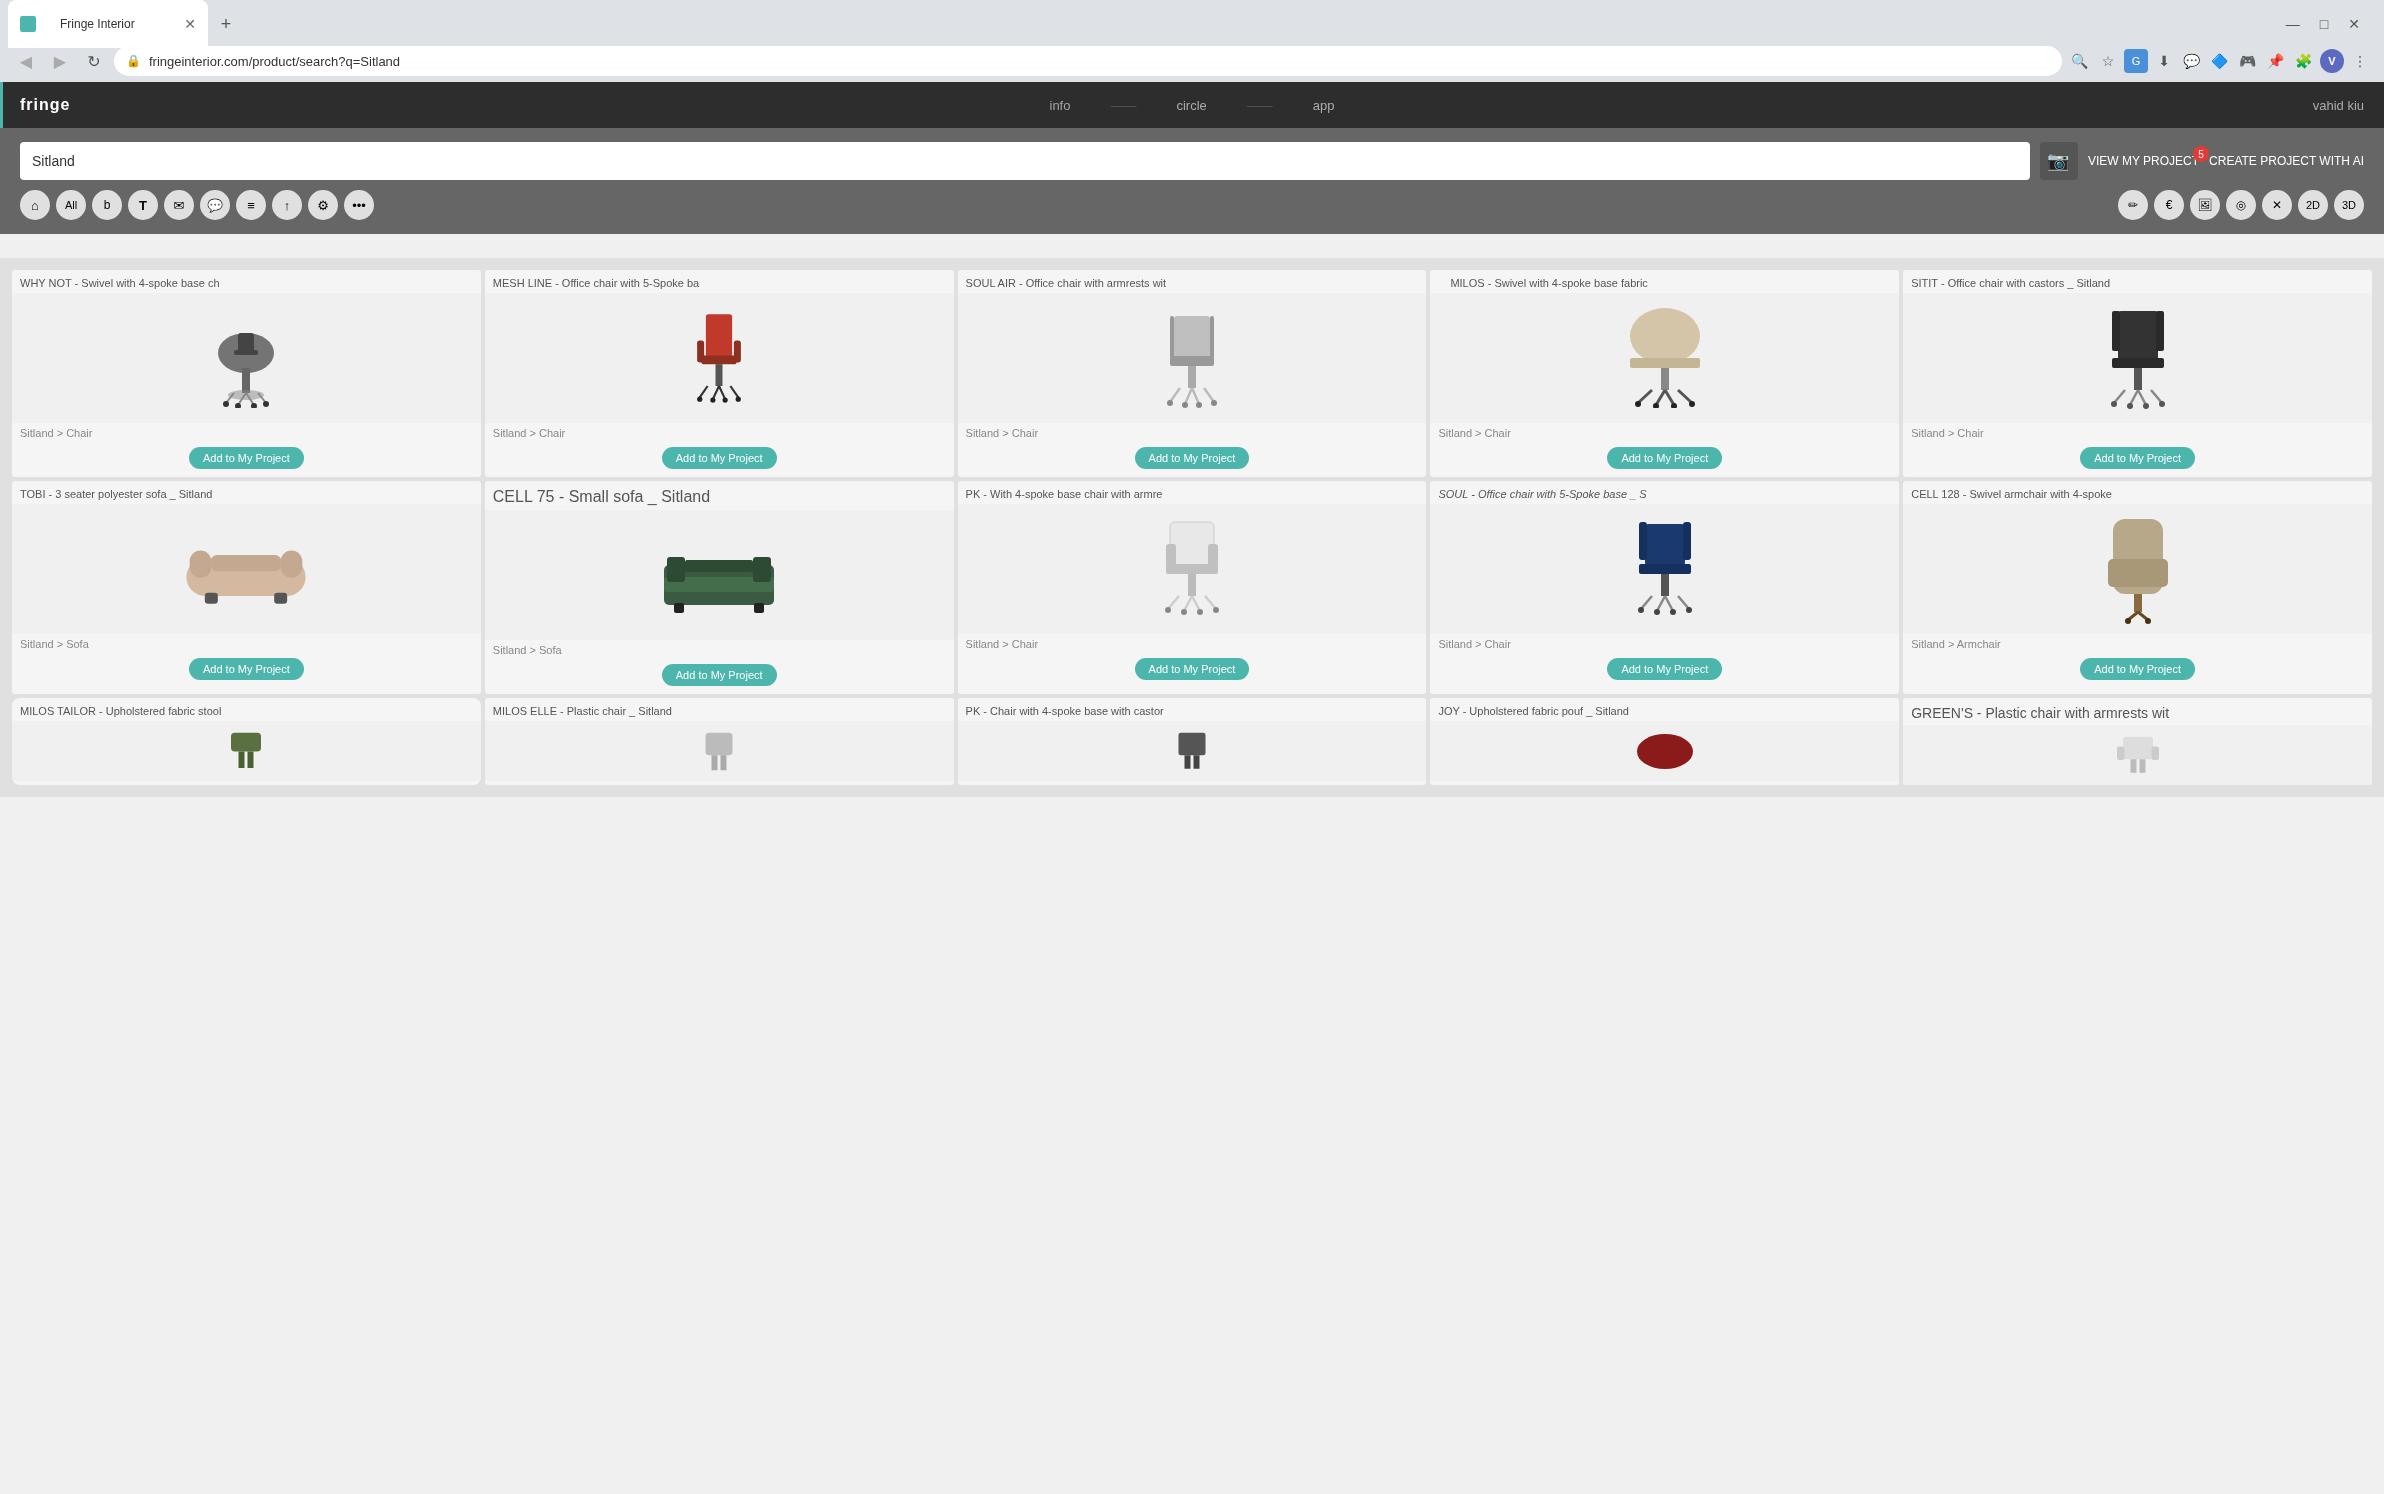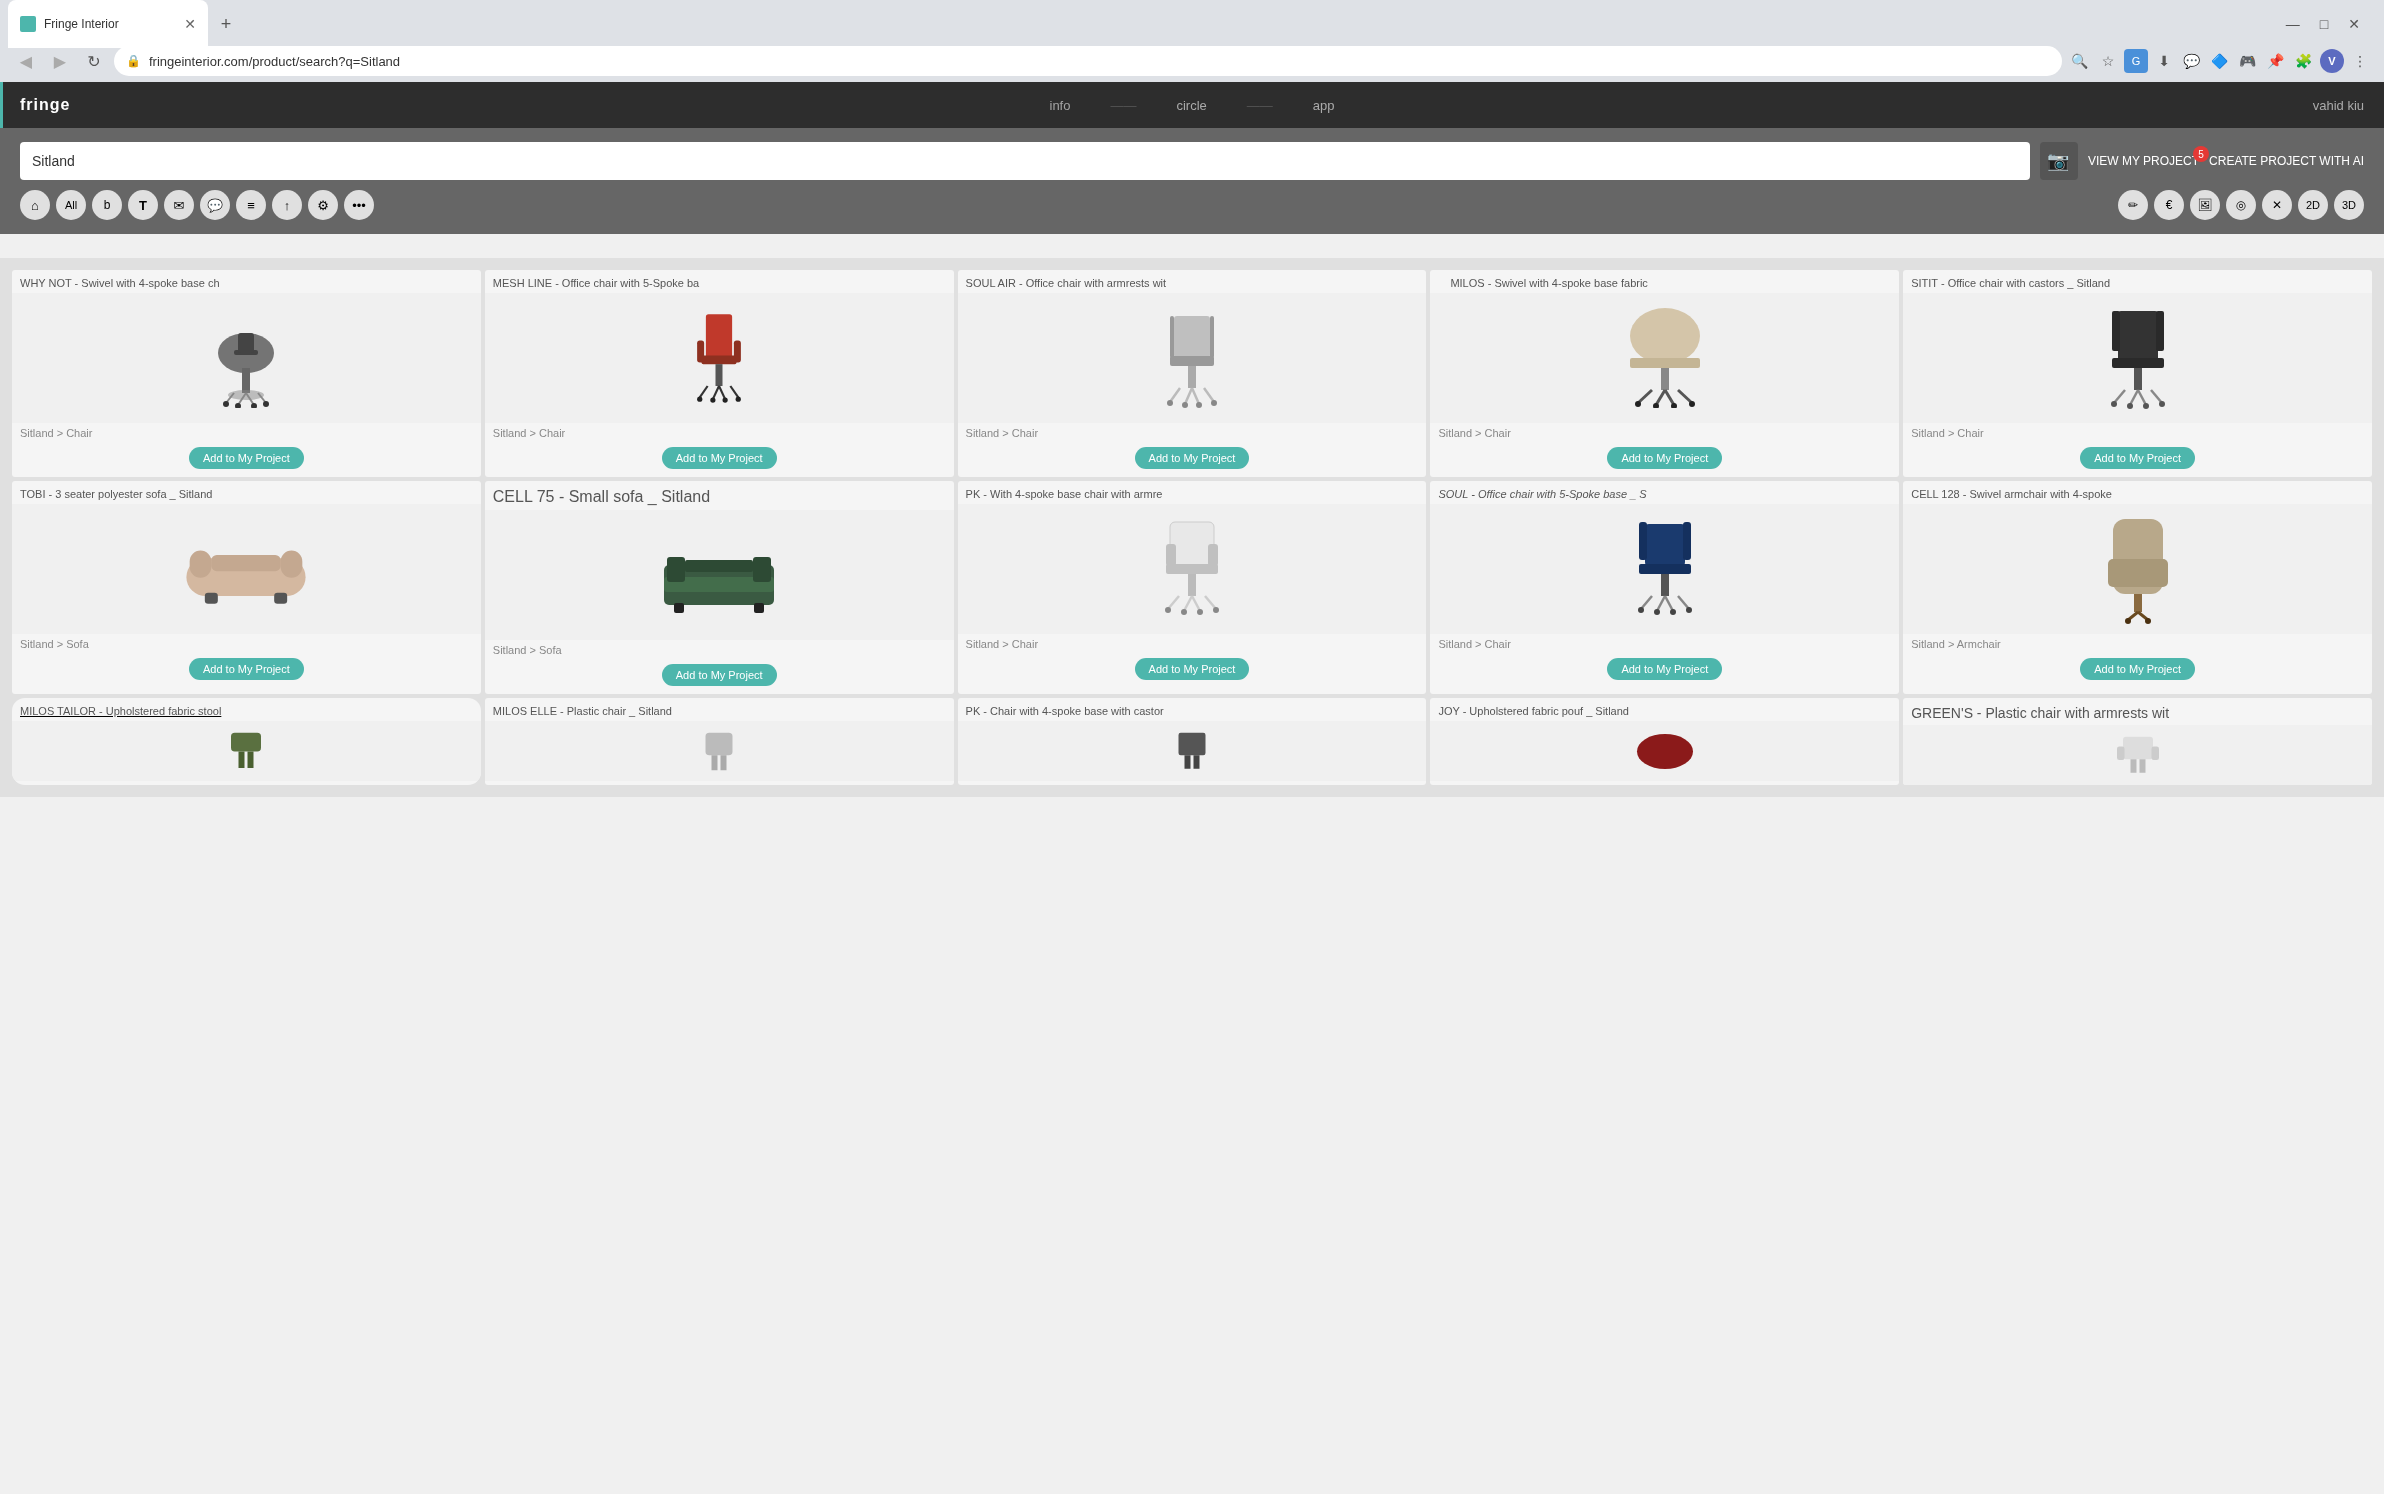--- a/index.html
+++ b/index.html
@@ -18,21 +18,21 @@
     .app-nav { position: absolute; left: 50%; transform: translateX(-50%); display: flex; align-items: center; gap: 40px; }
     .app-user { margin-left: auto; padding: 0 20px; color: #aaa; font-size: 13px; }
     .app-scroll-indicator { position: absolute; left: 0; top: 0; bottom: 0; width: 3px; background: #4db6ac; }
   </style>
 </head>
 <body>
 
 <div class="browser-chrome">
 
   <div style="display:flex; align-items:center; background:#dee1e6; padding:8px 8px 0; height:40px;">
-    <div style="display:flex; align-items:center; background:#fff; border-radius:8px 8px 0 0; padding:0 12px; height:48px; gap:8px; min-width:200px;">
+    <div style="display:flex; align-items:center; background:#fff; border-radius:8px 8px 0 0; padding:0 12px; height:48px; gap:24px; min-width:200px;">
       <div style="width:16px;height:16px;background:#4db6ac;border-radius:2px;flex-shrink:0;"></div>
       <span style="font-size:12px;color:#333;flex:1;white-space:nowrap;overflow:hidden;text-overflow:ellipsis;">Fringe Interior</span>
       <span style="font-size:14px;color:#666;cursor:pointer;">✕</span>
     </div>
     <div style="width:28px;height:28px;display:flex;align-items:center;justify-content:center;font-size:18px;color:#555;cursor:pointer;margin-left:4px;">+</div>
     <div style="margin-left:auto;display:flex;gap:20px;align-items:center;padding-right:16px;">
       <span style="font-size:14px;color:#555;cursor:pointer;">—</span>
       <span style="font-size:14px;color:#555;cursor:pointer;">□</span>
       <span style="font-size:14px;color:#555;cursor:pointer;">✕</span>
     </div>
@@ -346,21 +346,21 @@
       </div>
       <div style="font-size:11px;color:#888;padding:4px 8px;">Sitland &gt; Armchair</div>
       <div style="text-align:center;padding:4px 0 8px;">
         <button style="background:#4db6ac;color:#fff;border:none;border-radius:12px;padding:5px 14px;font-size:11px;cursor:pointer;">Add to My Project</button>
       </div>
     </div>
   </div>
 
   <div style="display:grid;grid-template-columns:repeat(5,1fr);gap:4px;">
 
-    <div style="background:#f5f5f5;border-radius:13px;overflow:hidden;text-decoration:underline;">
+    <div style="background:#f5f5f5;border-radius:8px;overflow:hidden;">
       <div style="font-size:11px;color:#555;padding:7px 8px 4px;white-space:nowrap;overflow:hidden;text-overflow:ellipsis;">MILOS TAILOR - Upholstered fabric stool</div>
       <div style="height:60px;display:flex;align-items:center;justify-content:center;padding:4px;background:#f0f0f0;">
         <svg viewBox="0 0 80 60" width="60" height="55">
           <rect x="20" y="5" width="40" height="25" rx="5" fill="#5a7040"></rect>
           <rect x="30" y="30" width="8" height="22" fill="#4a6030"></rect>
           <rect x="42" y="30" width="8" height="22" fill="#4a6030"></rect>
         </svg>
       </div>
     </div>
 

